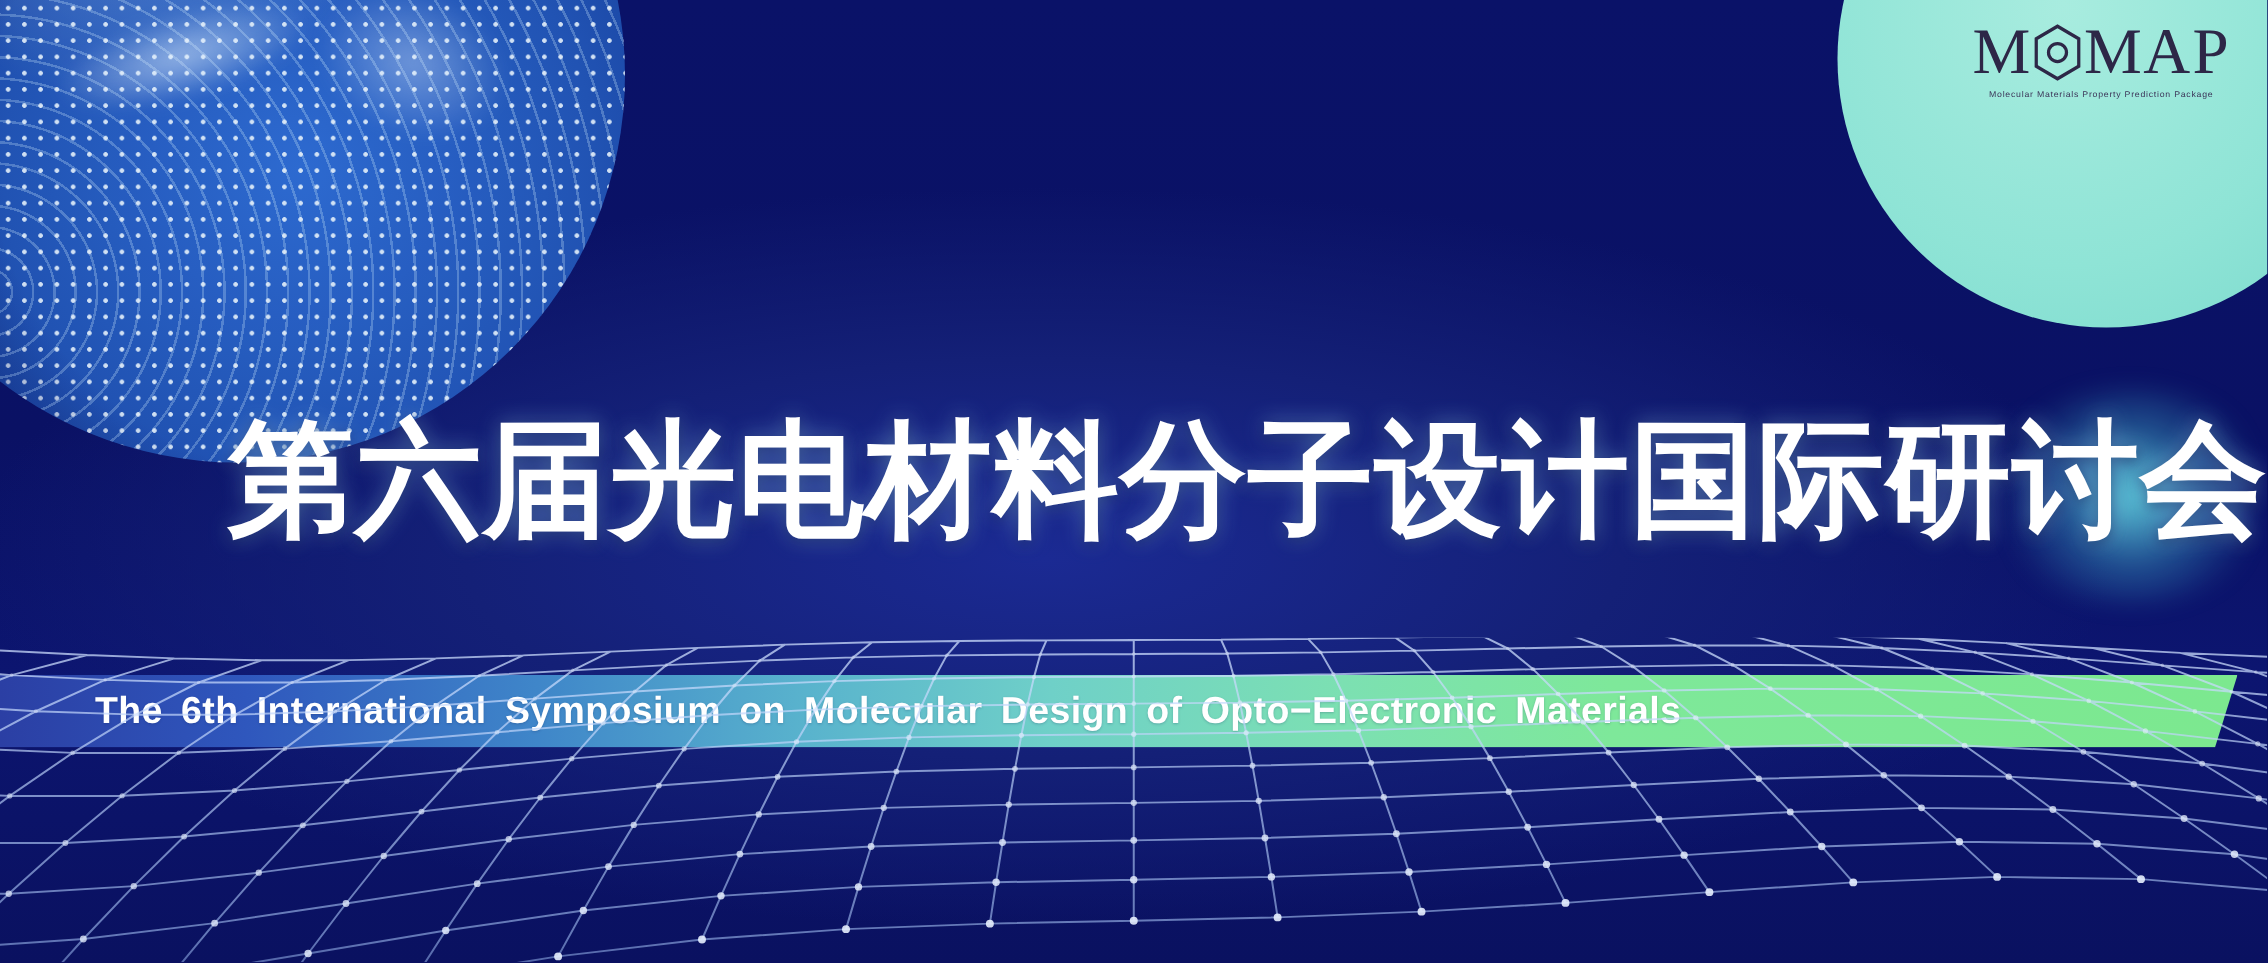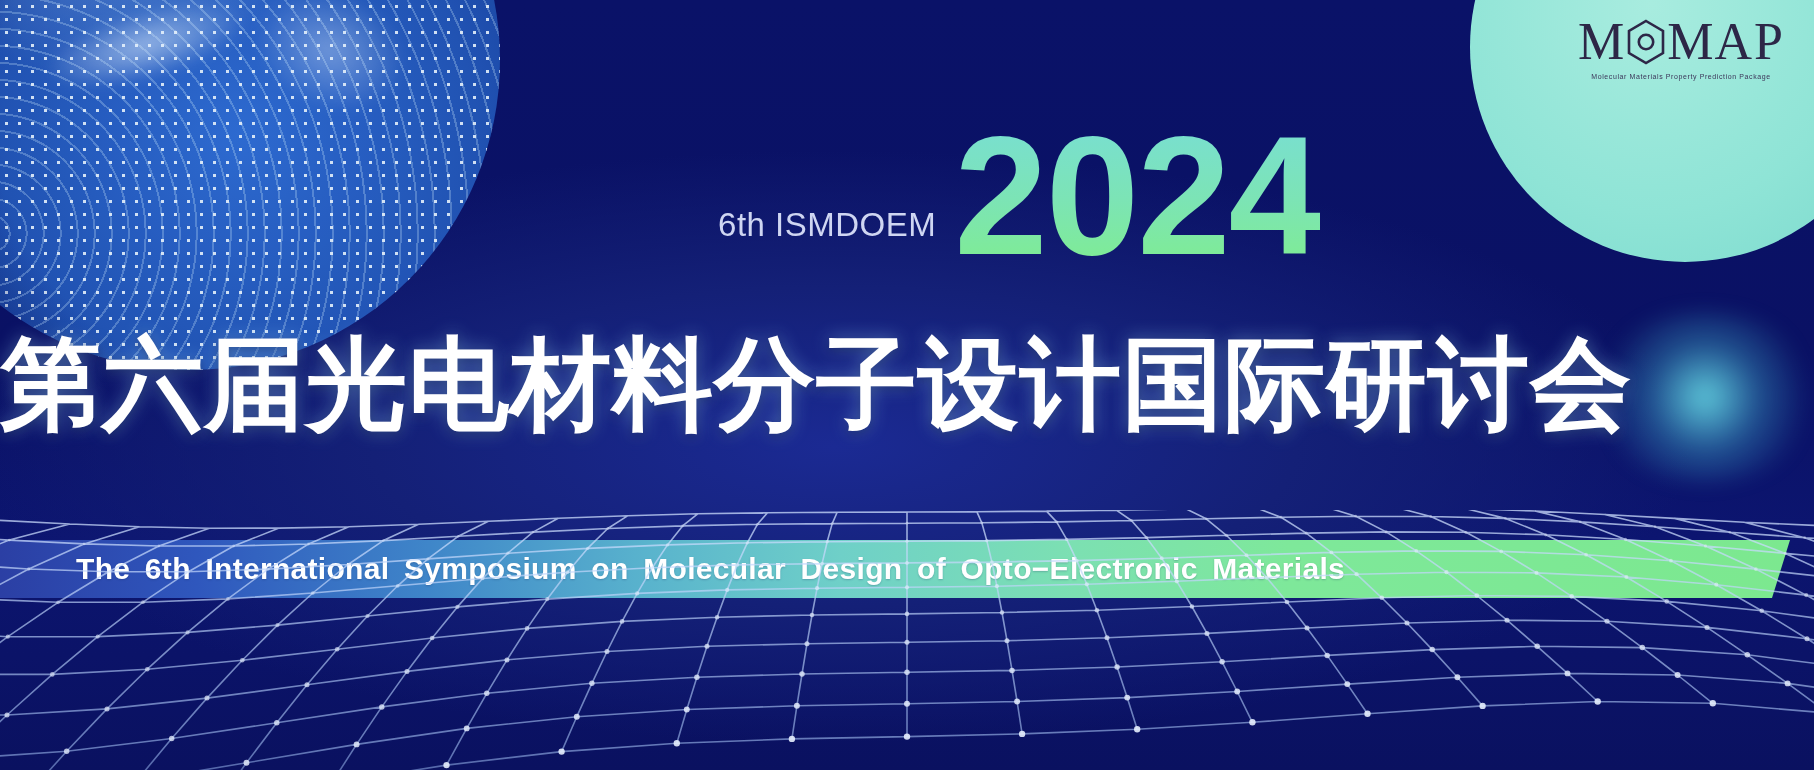--- a/index.html
+++ b/index.html
@@ -167,21 +167,21 @@
     border-radius: 50%;
     background: radial-gradient(circle, rgba(110,235,240,.85) 0%, rgba(70,190,215,.35) 38%, rgba(30,70,170,0) 72%);
     filter: blur(10px);
   }
 
   .cn-title {
     position: absolute;
     left: 0;
     right: 0;
     top: 330px;
-    text-align: left;
+    text-align: right;
     font-size: 101px;
     font-weight: 700;
     line-height: 1.08;
     color: #ffffff;
     letter-spacing: 1px;
     text-shadow:
       0 0 18px rgba(150,210,255,.45),
       0 3px 10px rgba(0,10,60,.55);
     white-space: nowrap;
   }
@@ -237,24 +237,20 @@
       <svg class="momap-hex" width="40" height="46" viewBox="0 0 40 46">
         <polygon points="20,2 37,12 37,34 20,44 3,34 3,12" fill="none" stroke="#2d2747" stroke-width="2.6"></polygon>
         <circle cx="20" cy="23" r="7.2" fill="none" stroke="#2d2747" stroke-width="2.6"></circle>
       </svg>
       <span>MA</span>
       <span>P</span>
     </div>
     <div class="momap-sub">Molecular Materials Property Prediction Package</div>
   </div>
 
-  <div class="year-row">
-    <div class="ismdoem">6th ISMDOEM</div>
-    <div class="year">2024</div>
-  </div>
 
   <div class="title-glow"></div>
 
   <div class="cn-title">第六届光电材料分子设计国际研讨会</div>
 
   <div class="subtitle-bar">
     <div class="subtitle-text">The 6th International Symposium on Molecular Design of Opto−Electronic Materials</div>
   </div>
 
   <div class="mesh">

